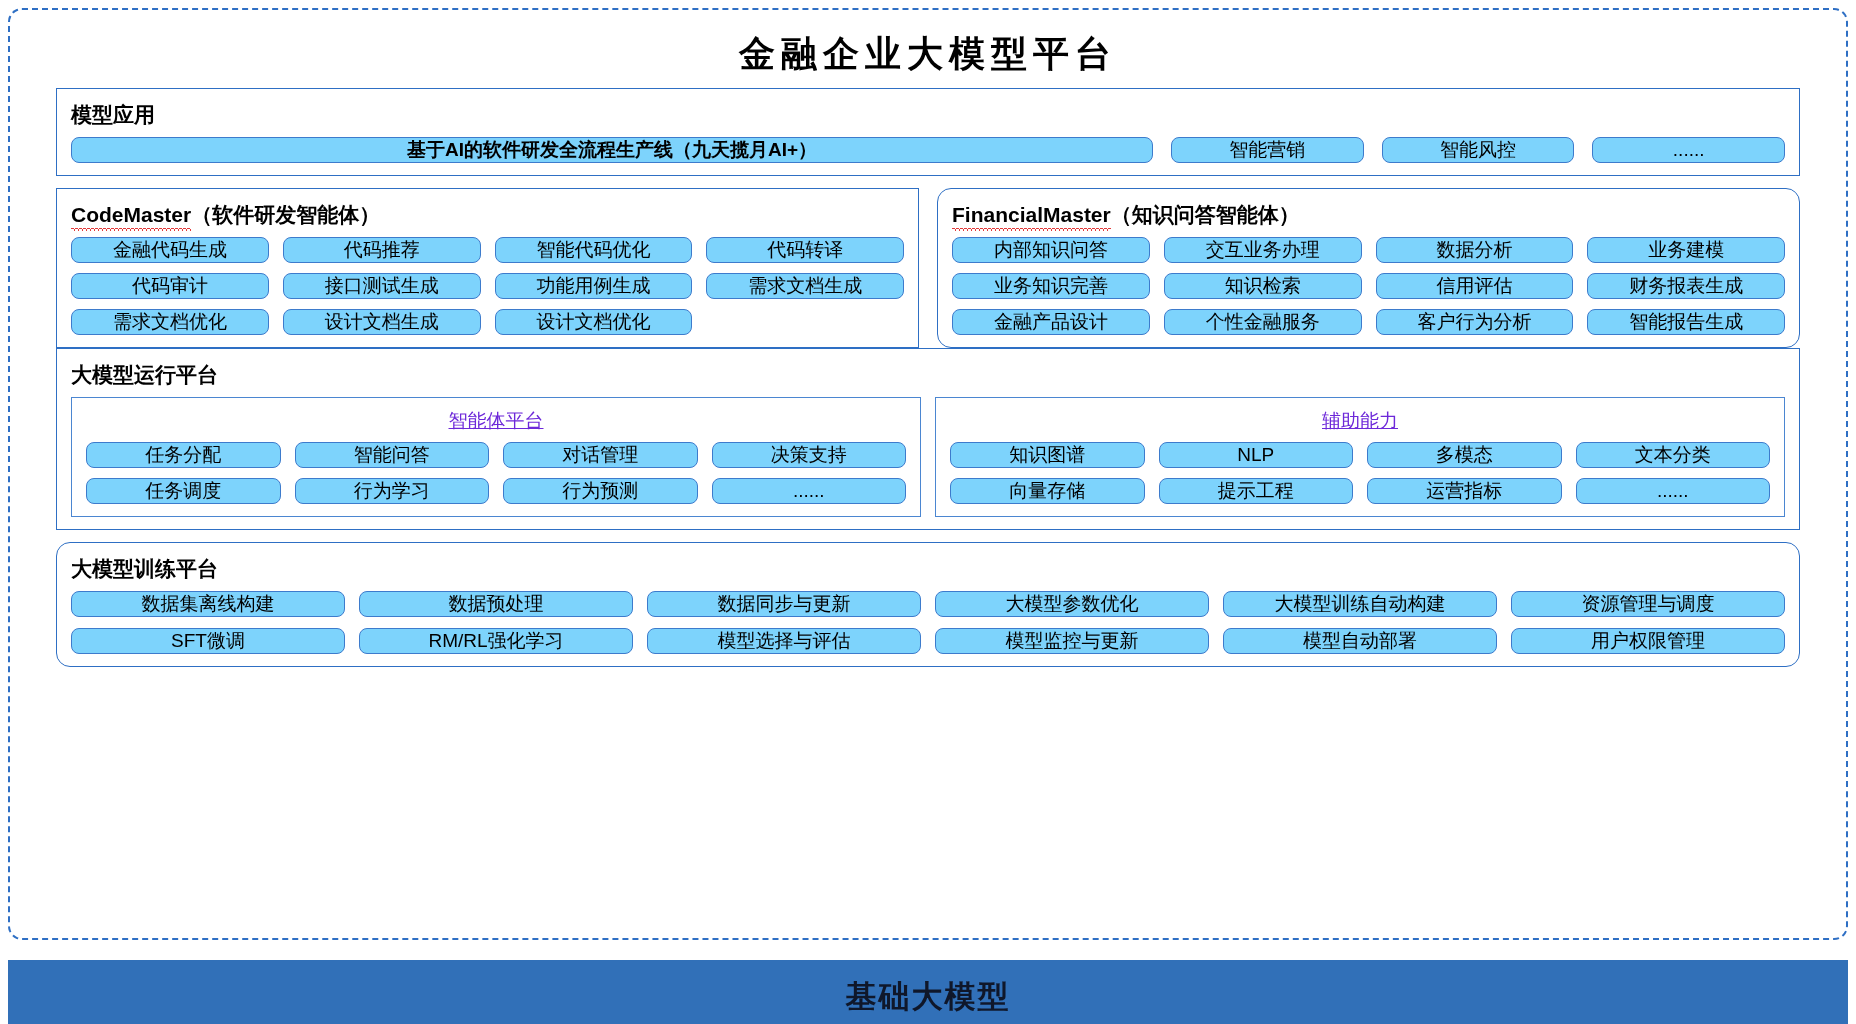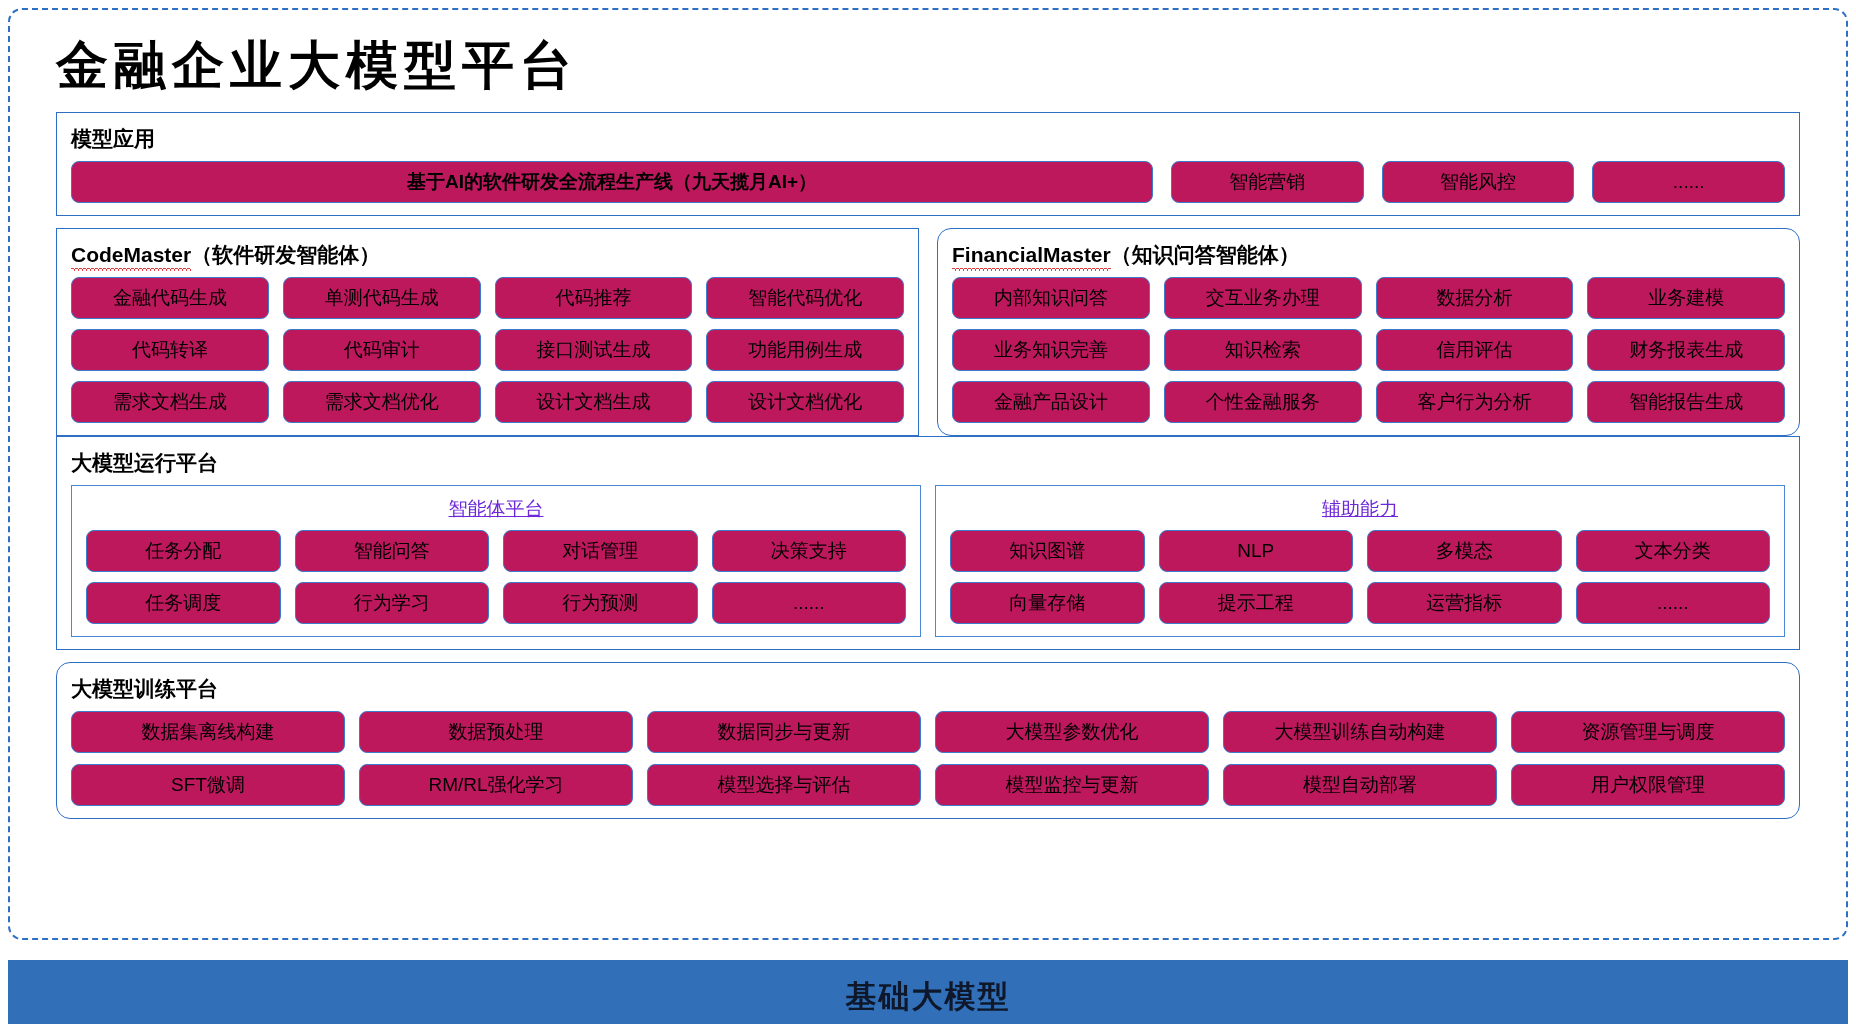--- a/index.html
+++ b/index.html
@@ -15,21 +15,22 @@
   .outer {
     position: absolute;
     left: 8px; top: 8px;
     width: 1840px; height: 932px;
     border: 2px dashed #2e6fc4;
     border-radius: 14px;
     padding: 6px 46px 0 46px;
   }
 
   .title {
-    font-size: 52px;
+    text-align: center;
+    font-size: 36px;
     font-weight: 700;
     color: #000;
     letter-spacing: 6px;
     line-height: 1.5;
     padding-top: 10px;
     padding-bottom: 8px;
     font-family: "DejaVu Serif", "Liberation Serif", serif;
   }
 
   
@@ -69,22 +70,22 @@
       radial-gradient(circle at 1.6px 3.2px, transparent 1.4px, #e03030 1.5px, #e03030 2.2px, transparent 2.3px);
     background-size: 4px 5px;
     background-repeat: repeat-x;
     opacity: .95;
   }
 
   
   .pill {
     border: 1.4px solid #3d7bcc;
     border-radius: 8px;
-    background: #be185d;
-    height: 42px;
+    background: #7dd3fc;
+    height: 26px;
     display: flex;
     align-items: center;
     justify-content: center;
     font-size: 19px;
     color: #000;
     white-space: nowrap;
   }
   .pill.bold { font-weight: 700; }
 
   
@@ -155,21 +156,20 @@
     </div>
 
     <div class="agents-row">
 
       <div class="panel">
         <div class="panel-title">
           <span class="squiggle">CodeMaster</span><span>（软件研发智能体）</span>
         </div>
         <div class="grid4">
           <div class="pill">金融代码生成</div>
-          <div class="pill">单测代码生成</div>
           <div class="pill">代码推荐</div>
           <div class="pill">智能代码优化</div>
           <div class="pill">代码转译</div>
           <div class="pill">代码审计</div>
           <div class="pill">接口测试生成</div>
           <div class="pill">功能用例生成</div>
           <div class="pill">需求文档生成</div>
           <div class="pill">需求文档优化</div>
           <div class="pill">设计文档生成</div>
           <div class="pill">设计文档优化</div>

